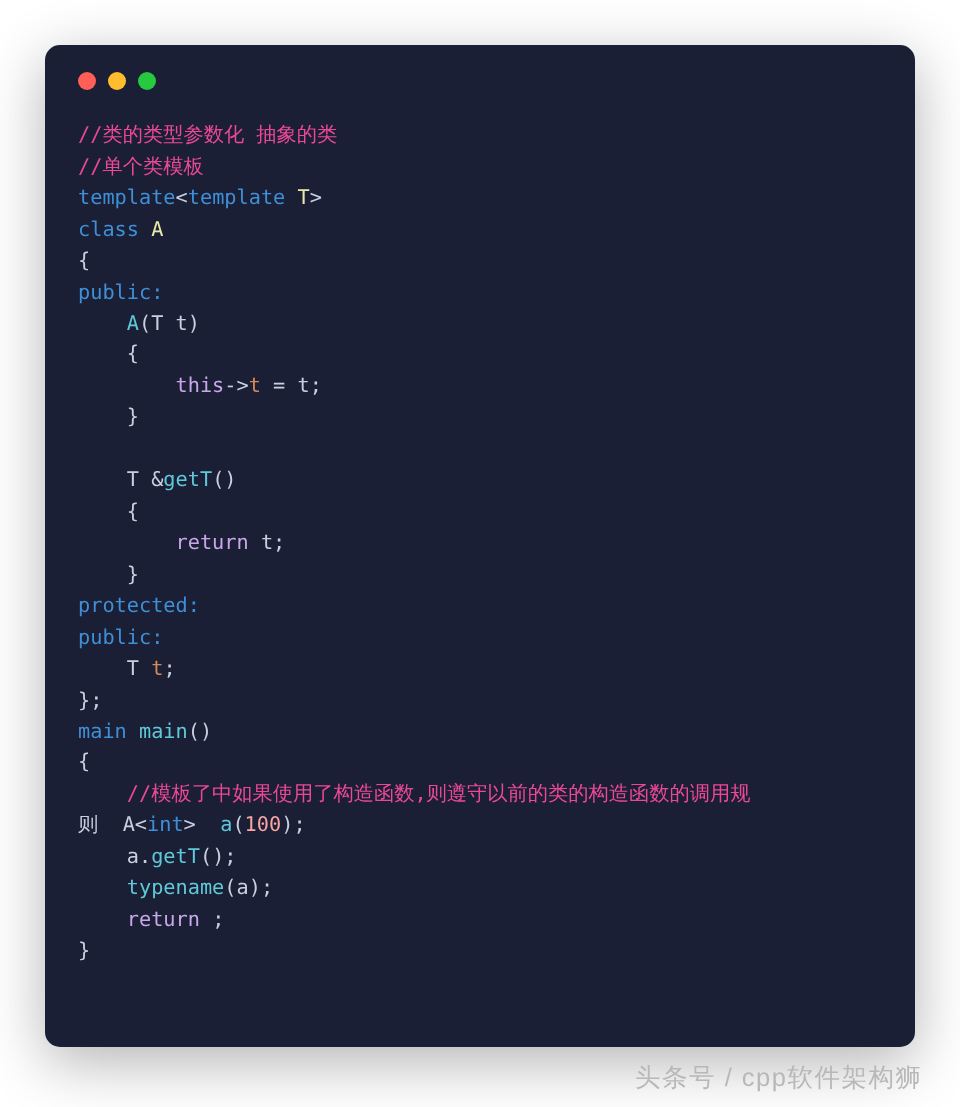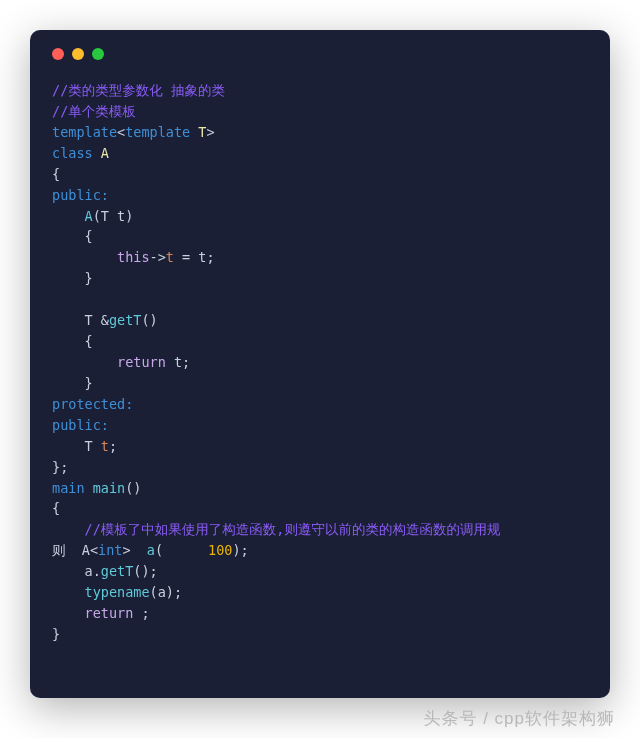--- a/index.html
+++ b/index.html
@@ -34,26 +34,26 @@
     }
     .light.red { background: #ff5f56; }
     .light.yellow { background: #ffbd2e; }
     .light.green { background: #27c93f; }
     .code {
       font-size: 13.5px;
       line-height: 1.55;
       white-space: pre;
       color: #c8d0e0;
     }
-    .c-comment { color: #8b5cf6; }
+    .c-comment { color: #ec4899; }
     .c-keyword { color: #3f8fd6; }
     .c-type { color: #e8e8a8; }
     .c-func { color: #5fc9d8; }
     .c-prop { color: #d88757; }
-    .c-number { color: #eab308; margin-left: 45px; }
+    .c-number { color: #fca5a5; }
     .c-kw2 { color: #c8a8e8; }
     .watermark {
       position: absolute;
       bottom: 8px;
       right: 25px;
       font-size: 17px;
       color: #b8b8b8;
       font-family: sans-serif;
       letter-spacing: 1px;
     }

